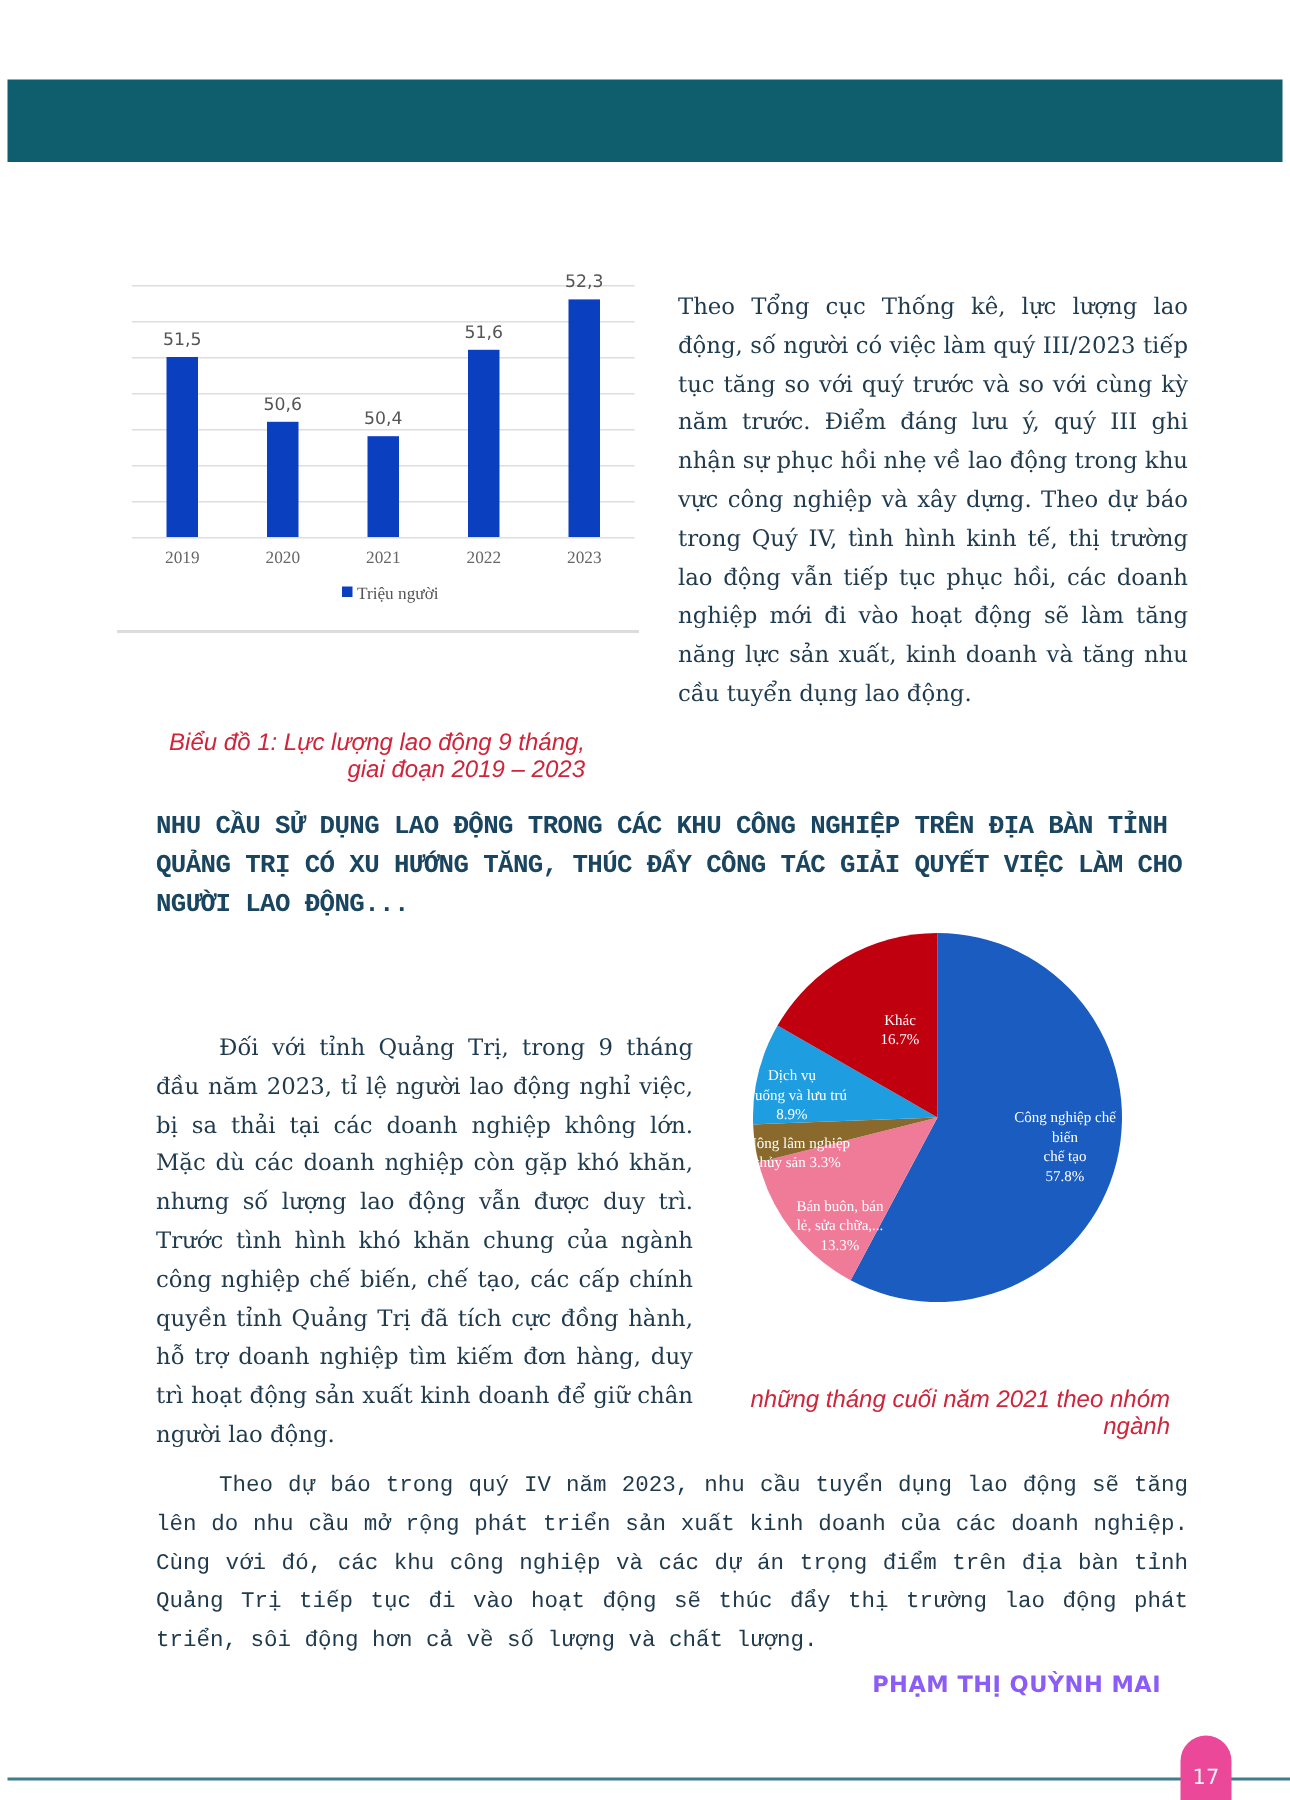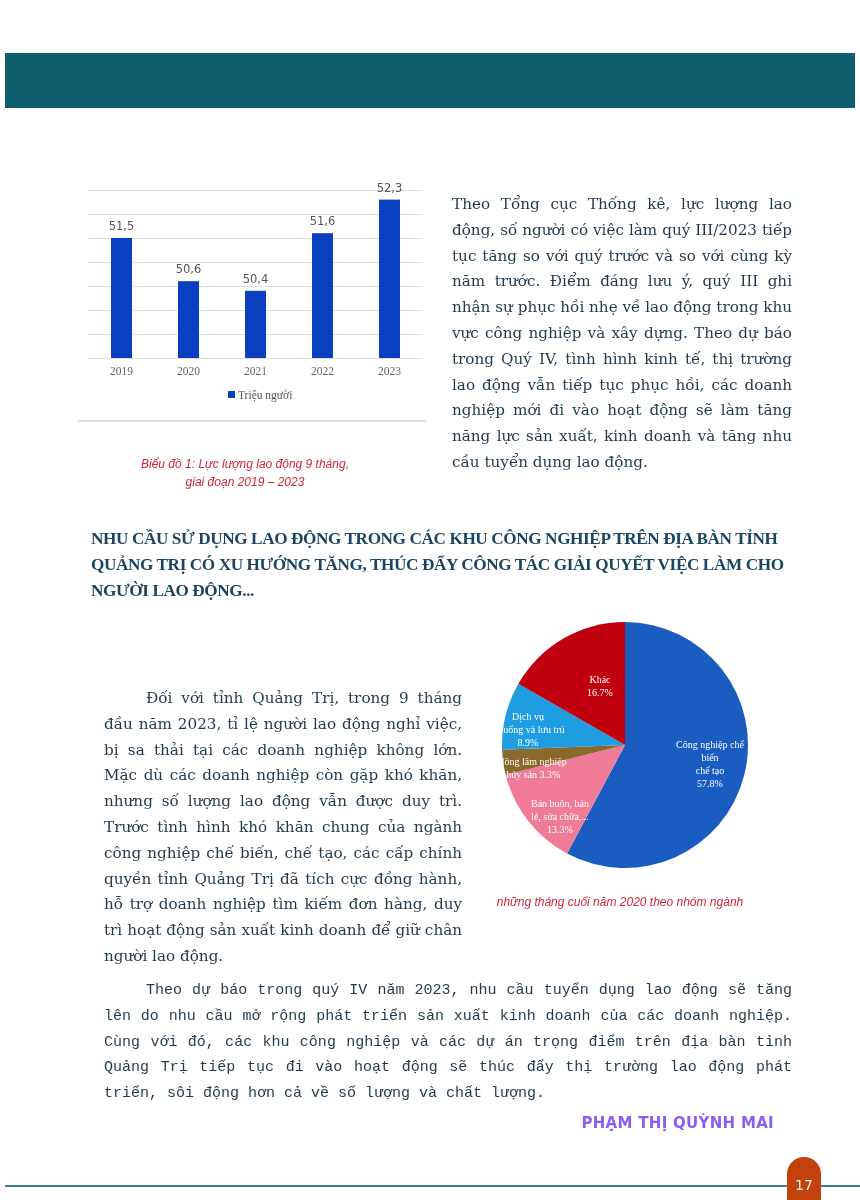--- a/index.html
+++ b/index.html
@@ -5,42 +5,42 @@
   html, body { margin:0; padding:0; }
   body { width:860px; height:1200px; position:relative; background:#ffffff; overflow:hidden;
          font-family:"DejaVu Serif", serif; color:#1f3a4d; }
   .header-band { position:absolute; left:5px; top:53px; width:850px; height:55px; background:#0f5e6e; }
 
   
   .bar-chart { position:absolute; left:78px; top:170px; width:350px; height:255px; }
   .bar-chart svg { position:absolute; left:0; top:0; }
   .chart-sep { position:absolute; left:78px; top:420px; width:348px; height:2px; background:#dcdcdc; }
   .caption { position:absolute; color:#d0243a; font-family:"Liberation Sans", sans-serif; font-style:italic;
-             font-size:12px; text-align:center; line-height:18px; }
+             font-size:16px; text-align:right; line-height:18px;margin-top:32px; }
   .cap1 { left:100px; top:455px; width:290px; }
   .cap2 { left:460px; top:893px; width:320px; }
 
   .para { position:absolute; font-family:"DejaVu Serif", serif; font-size:15.2px; line-height:25.8px;
           color:#1f3a4d; text-align:justify; margin:16px; }
   .p1 { left:436px; top:176px; width:340px; }
   .p2 { left:88px; top:670px; width:358px; text-indent:42px; }
   .p3 { left:88px; top:962px; width:688px; text-indent:42px; font-family:Liberation Mono, monospace; font-size:15px; line-height:25.8px; }
 
-  .section-heading { position:absolute; left:88px; top:523px; width:700px; margin:3px;
-          font-family:Liberation Serif, serif; font-weight:bold; font-size:17.2px; line-height:26px;
+  .section-heading { position:absolute; left:88px; top:523px; width:700px; margin:16px;
+          font-family:Liberation Mono, monospace; font-weight:bold; font-size:17.2px; line-height:26px;
           color:#1a4560; letter-spacing:-0.4px; }
 
   .pie-chart { position:absolute; left:480px; top:615px; width:300px; height:265px; }
   .pie-chart svg { position:absolute; left:0; top:0; }
   .pie-label { font-family:"Liberation Serif", serif; font-size:10px; fill:#ffffff; }
 
   .author { position:absolute; right:86px; top:1114px; font-family:"DejaVu Sans", sans-serif; font-weight:bold;
             font-size:15px; color:#8b5cf6; letter-spacing:0.3px; }
   .footer-line { position:absolute; left:5px; top:1185px; width:855px; height:2px; background:#3f7d8a; }
-  .page-badge { position:absolute; left:787px; top:1157px; width:34px; height:43px; background:#c2410c;
+  .page-badge { position:absolute; left:787px; top:1157px; width:34px; height:43px; background:#ec4899;
                 border-radius:17px 17px 0 0; color:#e8f3f5; font-family:"DejaVu Sans", sans-serif; font-size:14px;
                 text-align:center; line-height:56px; }
 </style>
 </head>
 <body>
 
 <div class="header-band"></div>
 
 <div class="bar-chart">
   <svg id="bar-svg" width="350" height="255">
@@ -91,21 +91,21 @@
       <path d="M145,130 L22.08739486520753,134.635892468402 A123,123 0 0 1 38.35030375676769,68.72323204324269 Z" fill="#1e9de0"></path>
       <path d="M145,130 L38.35030375676769,68.72323204324269 A123,123 0 0 1 144.99999999999986,7 Z" fill="#c0000f"></path>
       <text x="230" y="133" text-anchor="middle" class="pie-label"><tspan x="230" dy="0">Công nghiệp chế</tspan><tspan x="230" dy="13">biến</tspan><tspan x="230" dy="13">chế tạo</tspan><tspan x="230" dy="13">57.8%</tspan></text>
       <text x="80" y="192" text-anchor="middle" class="pie-label"><tspan x="80" dy="0">Bán buôn, bán</tspan><tspan x="80" dy="13">lẻ, sửa chữa,...</tspan><tspan x="80" dy="13">13.3%</tspan></text>
       <text x="52" y="150" text-anchor="middle" class="pie-label"><tspan x="52" dy="0">Nông lâm nghiệp</tspan><tspan x="52" dy="13">thủy sản 3.3%</tspan></text>
       <text x="48" y="105" text-anchor="middle" class="pie-label"><tspan x="48" dy="0">Dịch vụ</tspan><tspan x="48" dy="13">ăn uống và lưu trú</tspan><tspan x="48" dy="13">8.9%</tspan></text>
       <text x="120" y="68" text-anchor="middle" class="pie-label"><tspan x="120" dy="0">Khác</tspan><tspan x="120" dy="13">16.7%</tspan></text>
     </svg>
 </div>
 <div class="caption cap2">
-  <div>những tháng cuối năm 2020 theo nhóm ngành</div>
+  <div>những tháng cuối năm 2021 theo nhóm ngành</div>
 </div>
 
 <p class="para p3">Theo dự báo trong quý IV năm 2023, nhu cầu tuyển dụng lao động sẽ tăng lên do nhu cầu mở rộng phát triển sản xuất kinh doanh của các doanh nghiệp. Cùng với đó, các khu công nghiệp và các dự án trọng điểm trên địa bàn tỉnh Quảng Trị tiếp tục đi vào hoạt động sẽ thúc đẩy thị trường lao động phát triển, sôi động hơn cả về số lượng và chất lượng.</p>
 
 <div class="author">PHẠM THỊ QUỲNH MAI</div>
 
 <div class="footer-line"></div>
 <div class="page-badge">17</div>
 
 </body></html>

